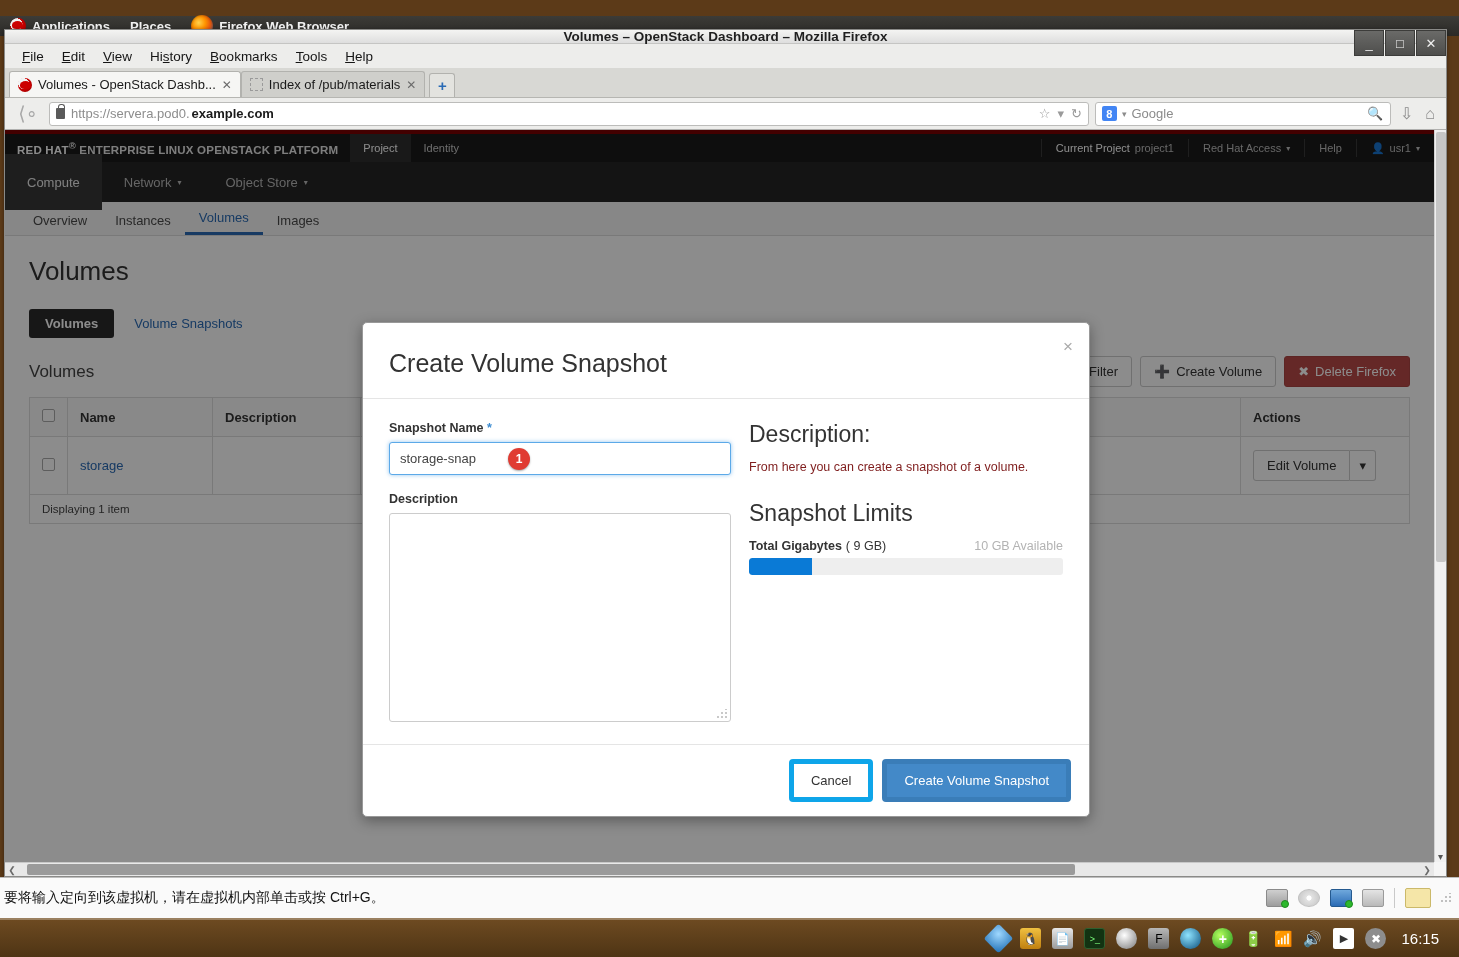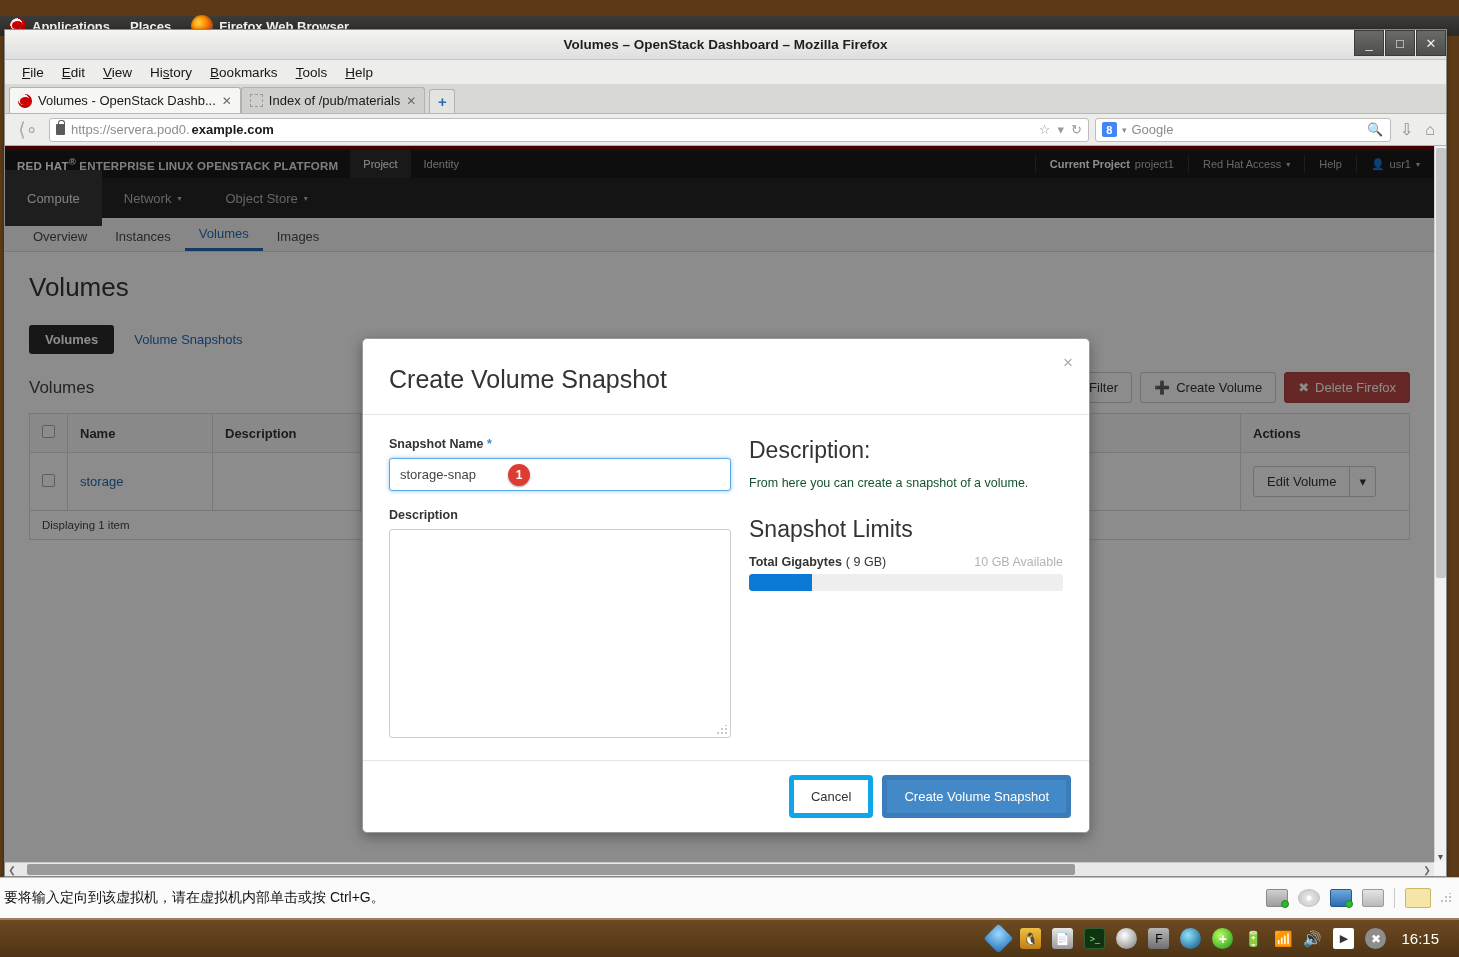--- a/index.html
+++ b/index.html
@@ -33,21 +33,21 @@
   #gnome-panel .pbold { font-weight: bold; }
 
   
   #ff-window {
     position: absolute; left: 4px; top: 29px; width: 1443px; height: 848px;
     background: #ededeb; border: 1px solid #8a8a88;
     box-shadow: 0 1px 4px rgba(0,0,0,.4);
     display: flex; flex-direction: column;
   }
   #ff-titlebar {
-    height: 30px; background: linear-gradient(to bottom,#f4f4f2,#dedede);
+    height: 14px; background: linear-gradient(to bottom,#f4f4f2,#dedede);
     border-bottom: 1px solid #c5c5c3;
     display: flex; align-items: center; justify-content: center; position: relative;
   }
   #ff-title { font-size: 13.5px; font-weight: bold; color: #1f1f1f; }
   .wbtns { position: absolute; right: 0px; top: 0px; display: flex; }
   .wbtn {
     width: 30px; height: 26px; margin-left: 1px;
     background: linear-gradient(to bottom,#6a6a68,#4e4e4c);
     color: #f0f0f0; font-size: 13px; display: flex; align-items: center; justify-content: center;
     border: 1px solid #3c3c3a;
@@ -116,21 +116,21 @@
   }
   #os-brand { padding: 0 12px; font-size: 11.5px; font-weight: bold; letter-spacing: .2px; color: #e6e6e6; }
   #os-brand .rh { color: #fff; }
   .os-tab { padding: 6px 13px; color: #c9c9c9; height: 28px; display: flex; align-items: center; }
   .os-tab.active { background: #2e2e2e; color: #fff; }
   #os-header-right { margin-left: auto; display: flex; align-items: center; height: 28px; }
   .os-hr-item {
     padding: 0 14px; height: 18px; display: flex; align-items: center; gap: 5px;
     border-left: 1px solid #3a3a3a; color: #bdbdbd;
   }
-  .os-hr-item b { color: #fff; font-weight: bold; }
+  .os-hr-item b { color: #fff; font-weight: normal; }
   .caret { font-size: 8px; }
   .person { font-size: 11px; }
 
   #os-subnav { height: 40px; background: #252525; display: flex; align-items: center; color: #b9b9b9; font-size: 13px; }
   .os-sn { padding: 0 22px; height: 56px; display: flex; align-items: center; gap: 6px; }
   .os-sn.active { background: #383838; color: #e8e8e8; }
 
   #os-thirdnav { height: 34px; background: #f6f6f6; border-bottom: 1px solid #ddd;
                  display: flex; align-items: flex-end; padding-left: 14px; font-size: 13px; }
   .os-t3 { padding: 0 14px 7px; color: #4a4a4a; }
@@ -200,21 +200,21 @@
   .grip { position: absolute; right: 3px; bottom: 2px; width: 10px; height: 10px; opacity:.45;
     background:
       radial-gradient(circle 1px at 1px 8px,#888 99%,transparent),
       radial-gradient(circle 1px at 5px 8px,#888 99%,transparent),
       radial-gradient(circle 1px at 9px 8px,#888 99%,transparent),
       radial-gradient(circle 1px at 5px 4px,#888 99%,transparent),
       radial-gradient(circle 1px at 9px 4px,#888 99%,transparent),
       radial-gradient(circle 1px at 9px 0px,#888 99%,transparent);
   }
   .desc-h { font-size: 23px; color: #333; font-weight: normal; margin-bottom: 12px; }
-  .desc-p { font-size: 12.5px; color: #14532d; margin-bottom: 26px; }
+  .desc-p { font-size: 12.5px; color: #7f1d1d; margin-bottom: 26px; }
   .limits-h { font-size: 23px; color: #333; font-weight: normal; margin-bottom: 12px; }
   .limit-row { margin-bottom: 4px; }
   .limit-top { display: flex; align-items: baseline; font-size: 12.5px; color: #333; margin-bottom: 5px; }
   .limit-top b { font-weight: bold; }
   .limit-top .cnt { margin-left: 4px; }
   .limit-top .avail { margin-left: auto; color: #b3b3b3; font-size: 12.5px; }
   .pbar { height: 17px; background: #eee; border-radius: 3px; overflow: hidden; }
   .pfill { height: 100%; border-radius: 3px 0 0 3px; }
   #modal-footer {
     border-top: 1px solid #e5e5e5; padding: 14px 18px; display: flex; justify-content: flex-end; gap: 9px;

